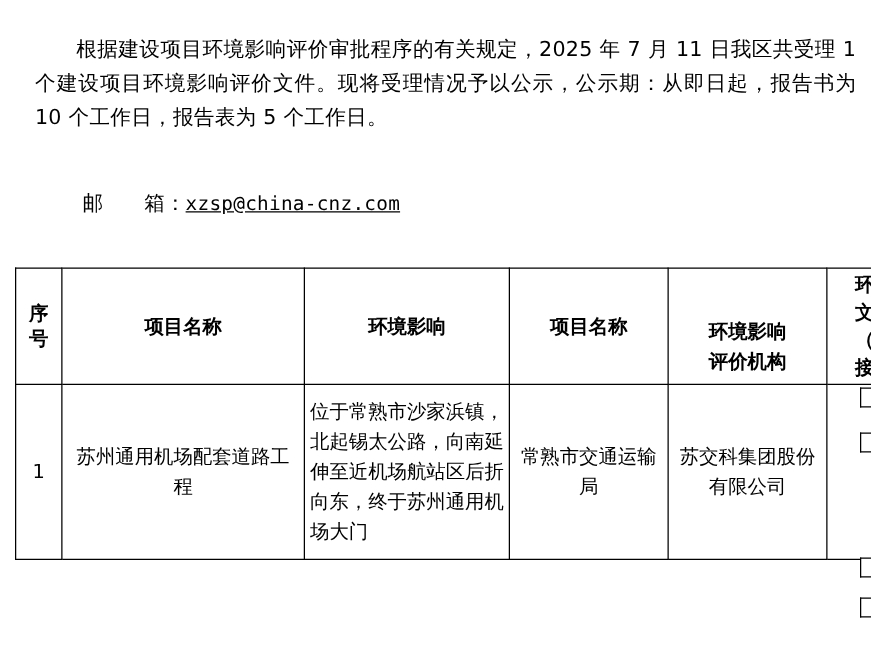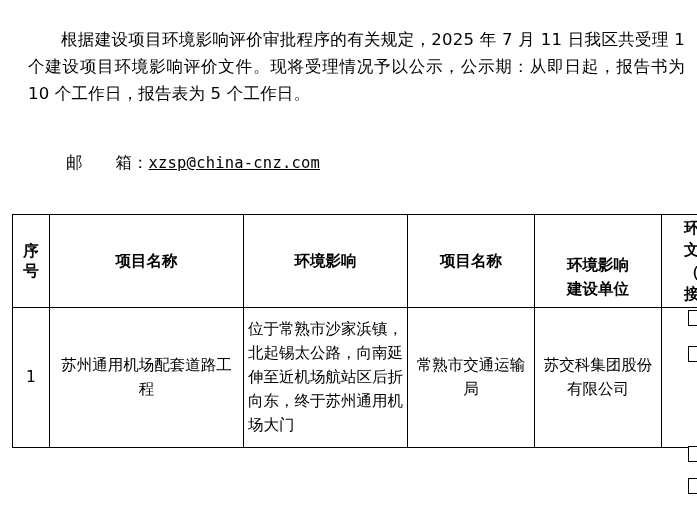--- a/index.html
+++ b/index.html
@@ -140,21 +140,21 @@
       <tr>
         <th class="col-seq">
           <span>序</span>
           <span>号</span>
         </th>
         <th class="col-name">项目名称</th>
         <th class="col-place">环境影响</th>
         <th class="col-unit">项目名称</th>
         <th class="col-org">
           <span style="display:block;line-height:24px;margin-top:32px;">环境影响</span>
-          <span style="display:block;line-height:24px;">建设单位</span>
+          <span style="display:block;line-height:24px;">评价机构</span>
         </th>
         <th class="col-file">
           <span>环评</span>
           <span>文件</span>
           <span>（链</span>
           <span>接）</span>
         </th>
       </tr>
     </thead>
     <tbody>

